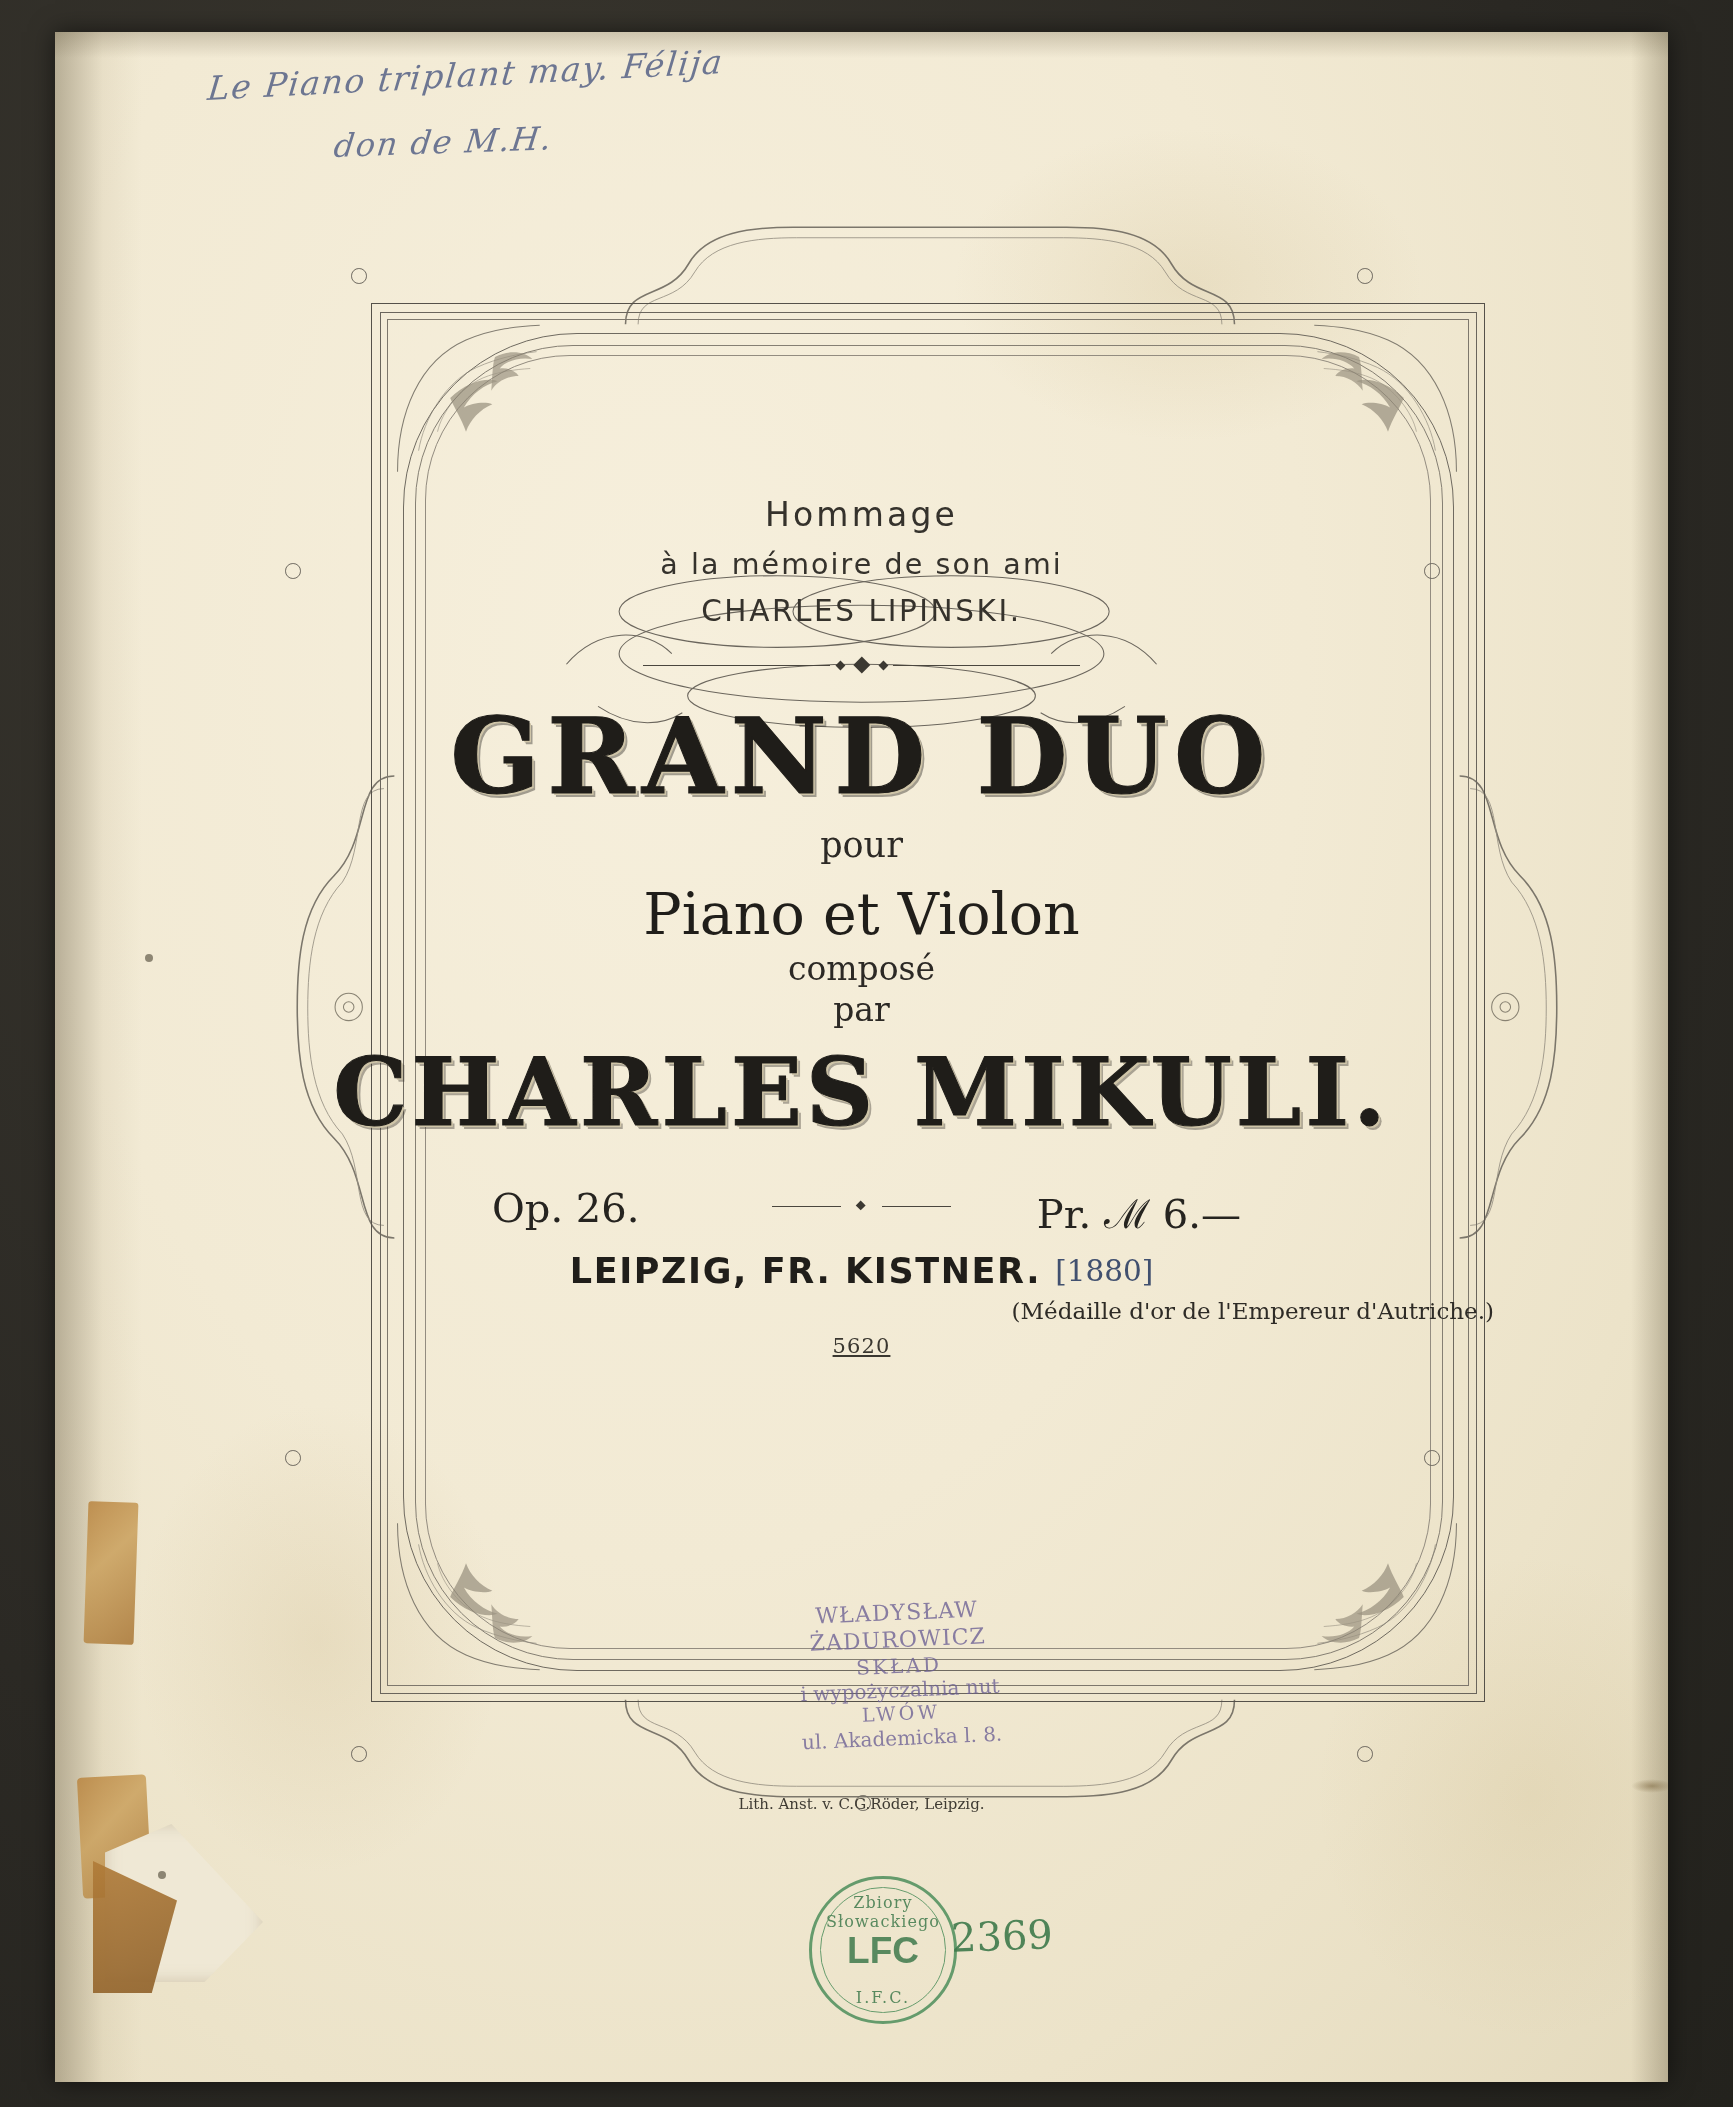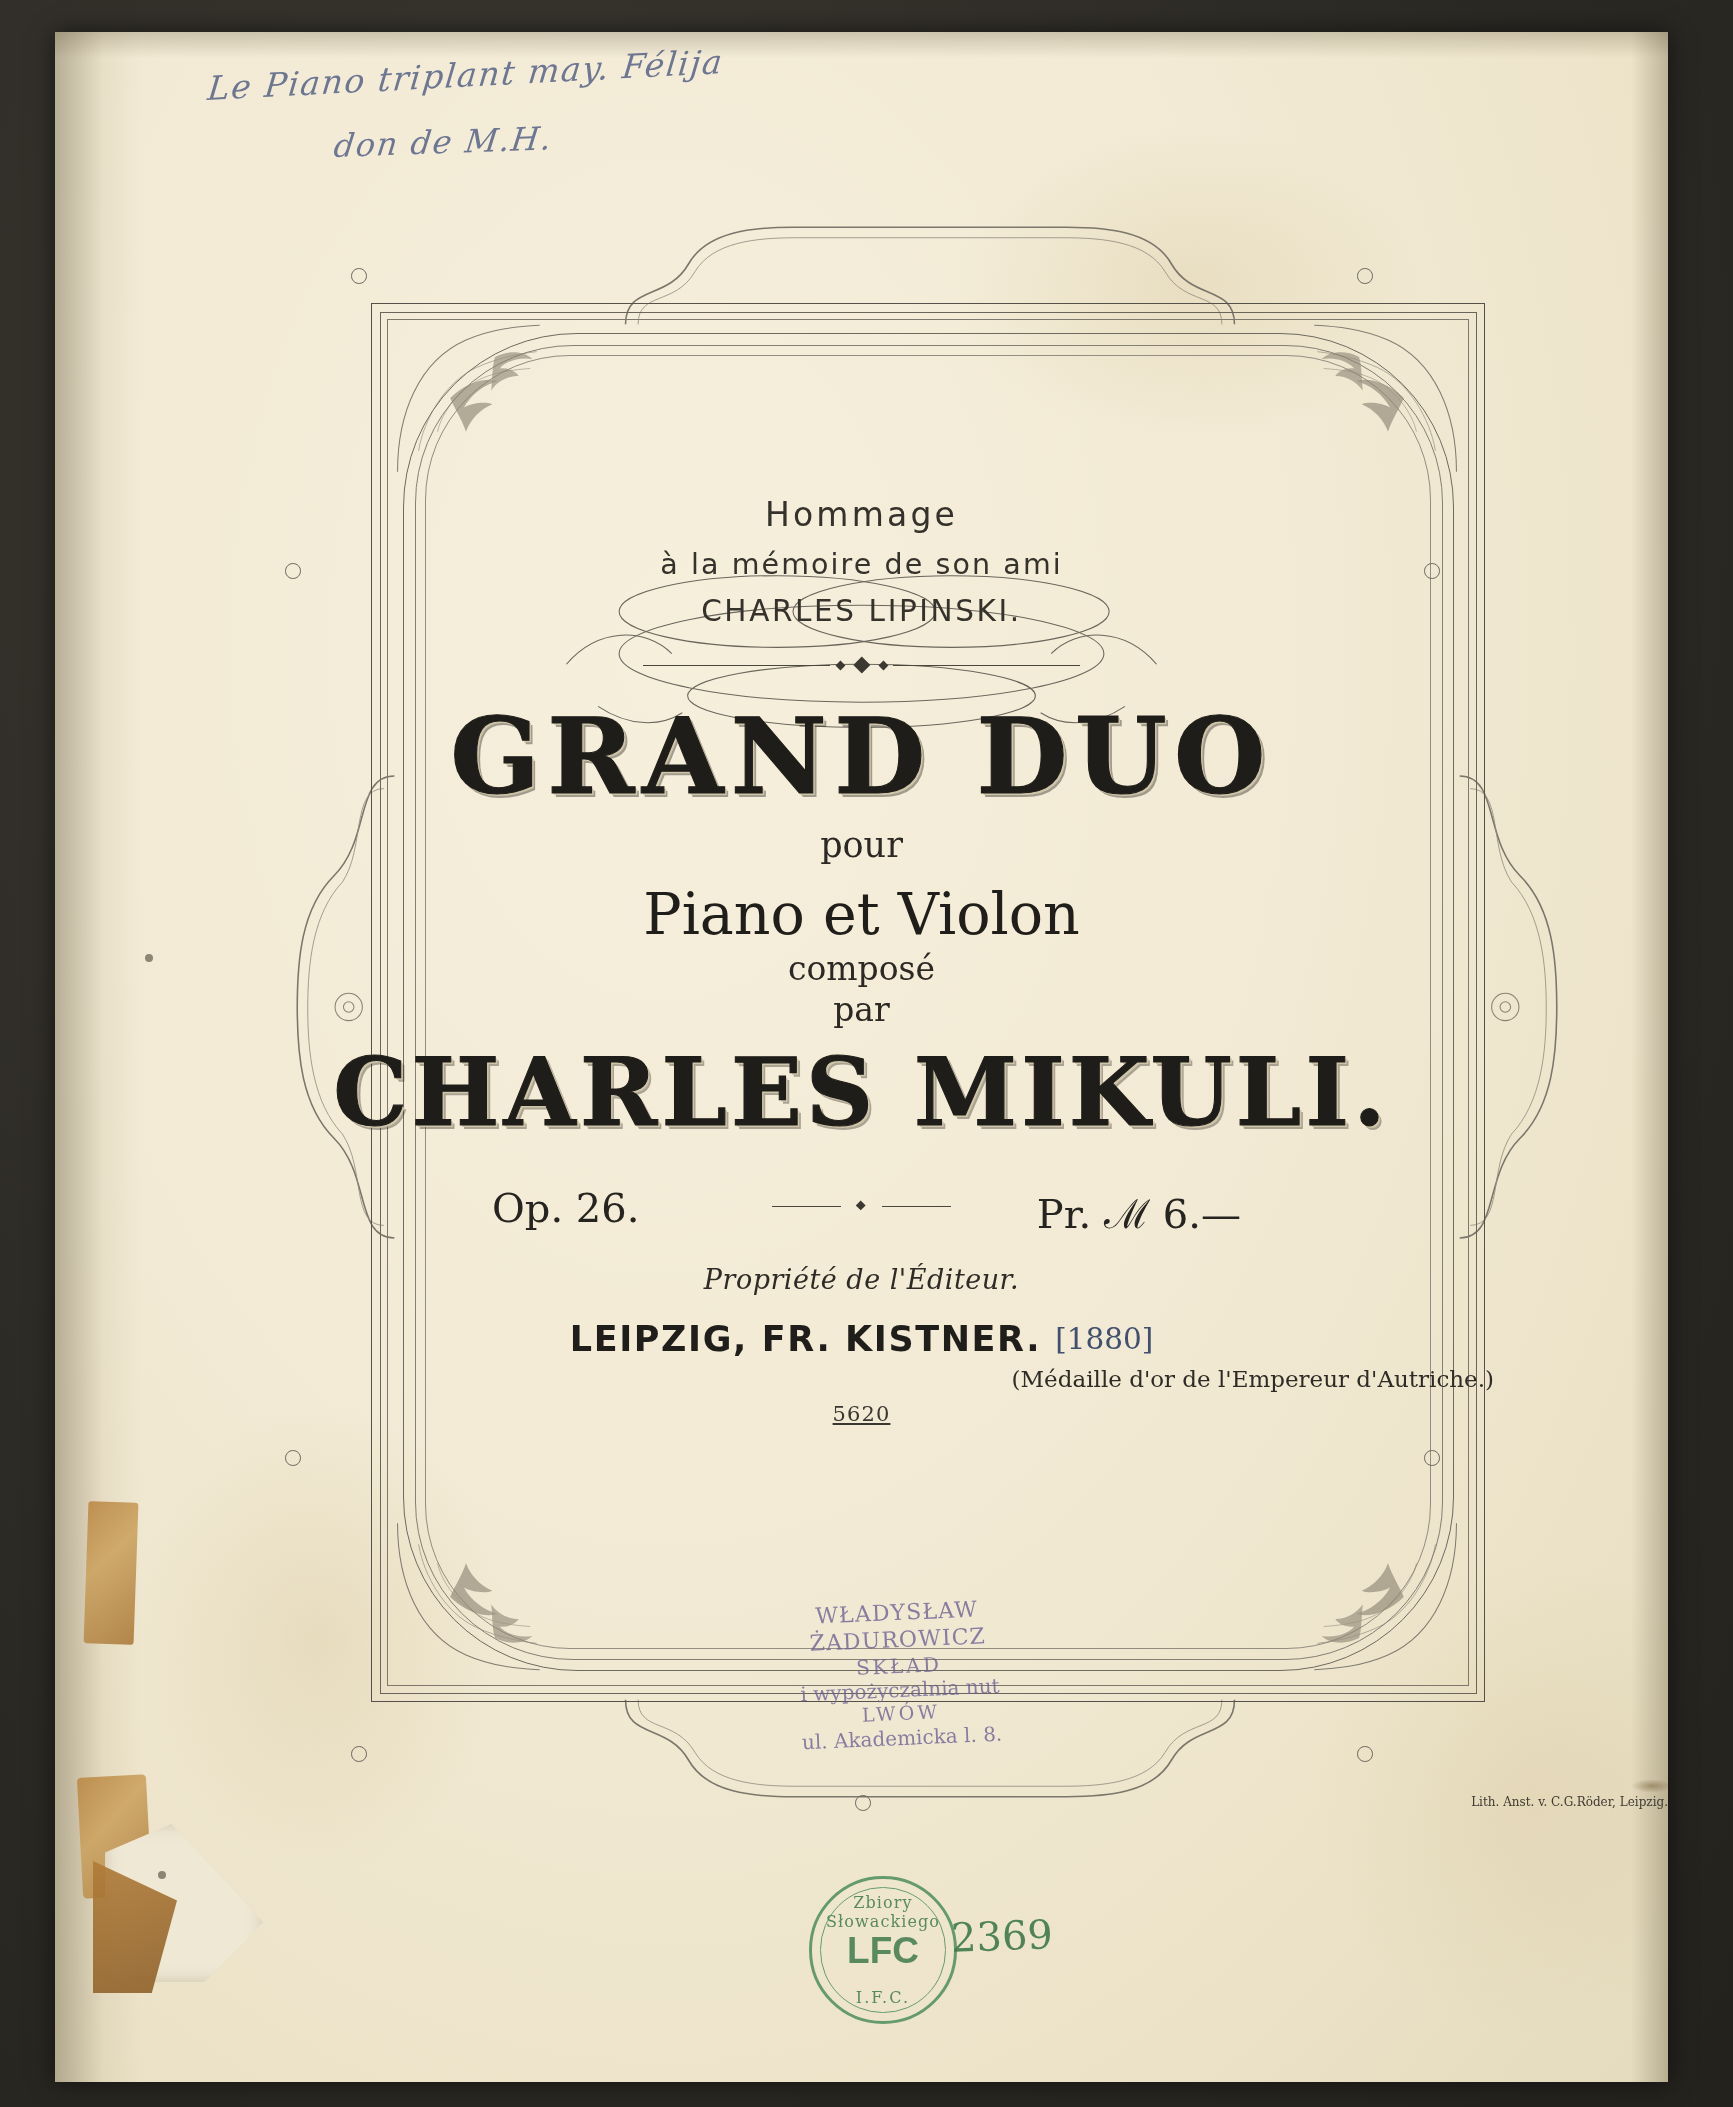--- a/index.html
+++ b/index.html
@@ -383,23 +383,23 @@
   }
   .violet-stamp .s1 { font-size: 22px; letter-spacing: 1.1px; }
   .violet-stamp .s2 { font-size: 20px; letter-spacing: 2.6px; }
   .violet-stamp .s3 { font-size: 20px; }
   .violet-stamp .s4 { font-size: 19px; letter-spacing: 3.2px; }
   .violet-stamp .s5 { font-size: 20px; }
 
   .printer-line {
     position: absolute;
     left: 0; right: 0; top: 1763px;
-    text-align: right;
-    font-family: "DejaVu Serif", serif;
-    font-size: 12px;
+    text-align: center;
+    font-family: "DejaVu Serif", serif;
+    font-size: 15px;
     color: #3f3b33;
   }
 
   
   .green-stamp {
     position: absolute;
     left: 754px; top: 1844px;
     width: 142px; height: 142px;
     border: 3.2px solid #4e8f5c;
     border-radius: 50%;
@@ -569,21 +569,20 @@
     <div class="opus-row">
       <span class="opus">Op. 26.</span>
       <span class="opus-orn">
         <span class="ln l"></span>
           <span class="dia"></span>
           <span class="ln r"></span>
       </span>
       <span class="price">Pr. ℳ 6.—</span>
     </div>
 
-    <div class="prop-1">Propriété de l'Éditeur.</div>
 
     <div class="publisher-row">
       <span class="publisher">LEIPZIG, FR. KISTNER.</span>
       <span class="year-bracket">[1880]</span>
     </div>
 
     <div class="medal">(Médaille d'or de l'Empereur d'Autriche.)</div>
     <div class="plate">5620</div>
   </div>
 

